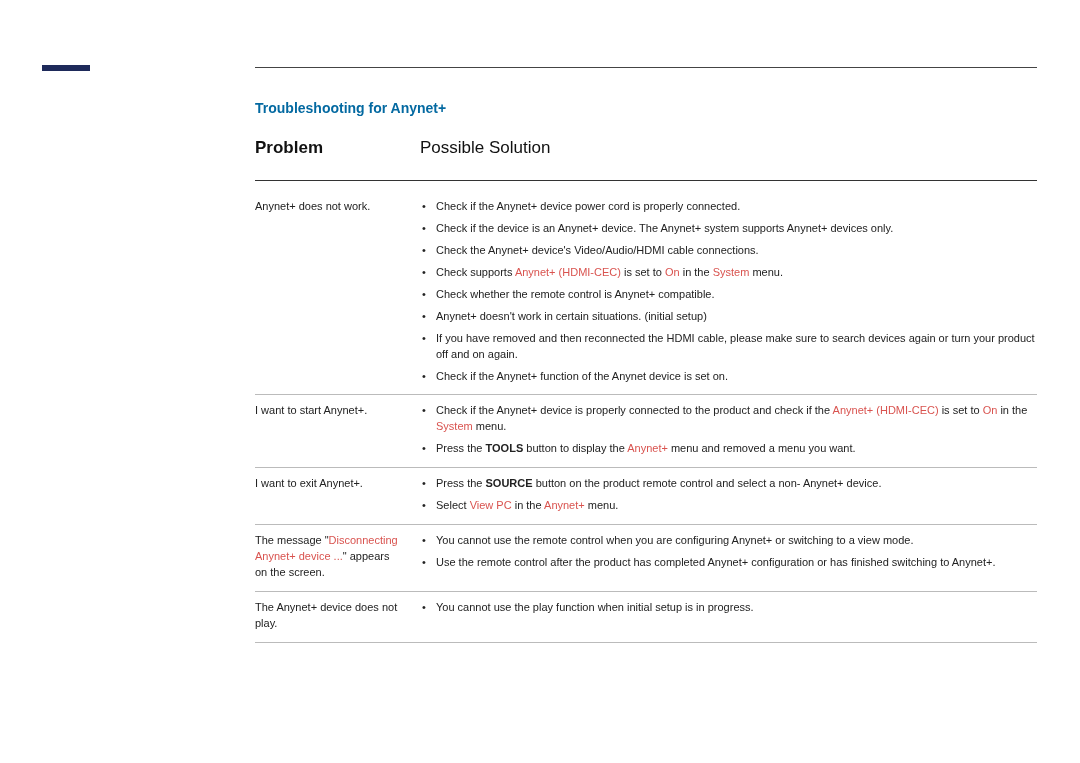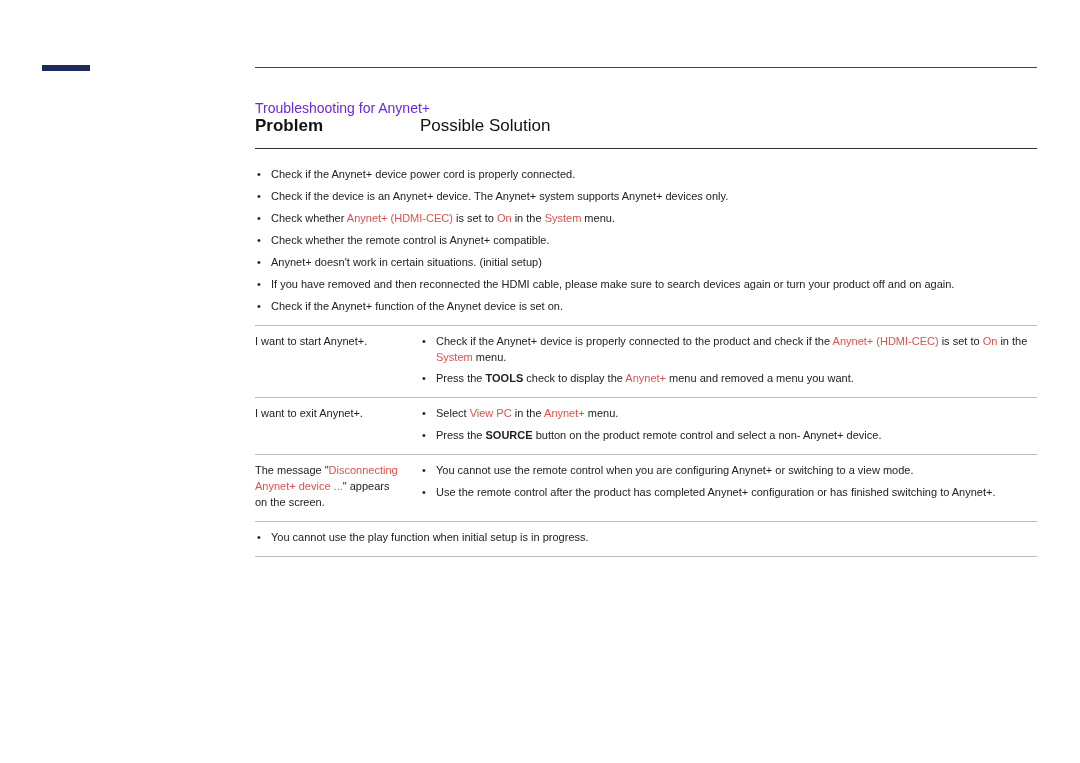--- a/index.html
+++ b/index.html
@@ -1,22 +1,22 @@
 <!DOCTYPE html>
 <html><head>
 <meta charset="utf-8">
 <style>
   * { box-sizing: border-box; margin: 0; padding: 0; }
   html, body { width: 1080px; height: 763px; background: #fff; font-family: Arial, Helvetica, sans-serif; color: #222; }
   .page { position: relative; width: 1080px; height: 763px; }
   .accent-bar { position: absolute; left: 42px; top: 65px; width: 48px; height: 6px; background: #1e2a5a; }
   .top-rule { position: absolute; left: 255px; top: 67px; width: 782px; height: 1px; background: #444; }
   .content { position: absolute; left: 255px; top: 100px; width: 782px; }
-  .section-title { font-size: 14px; font-weight: normal; color: #6d28d9; }
-  .col-headers { display: flex; border-bottom: 1px solid #333; padding-bottom: 12px; margin-bottom: 10px; }
+  .section-title { font-size: 14px; font-weight: bold; color: #0369a1; margin-bottom: 22px; }
+  .col-headers { display: flex; border-bottom: 1px solid #333; padding-bottom: 22px; margin-bottom: 10px; }
   .col-headers .h1 { width: 165px; font-size: 17px; font-weight: bold; color: #111; }
   .col-headers .h2 { flex: 1; font-size: 17px; font-weight: normal; color: #111; }
   .row { display: flex; border-bottom: 1px solid #bbb; padding: 8px 0 10px 0; }
   .problem { width: 165px; font-size: 11px; line-height: 1.45; color: #222; padding-right: 18px; }
   .solutions { flex: 1; }
   ul.sol { list-style: none; }
   ul.sol li { position: relative; font-size: 11px; line-height: 1.45; color: #222; padding-left: 16px; margin-bottom: 6px; }
   ul.sol li:last-child { margin-bottom: 0; }
   ul.sol li::before { content: "•"; position: absolute; left: 2px; top: 0; font-size: 11px; color: #222; }
   .hl { color: #d9534f; font-weight: normal; }
@@ -32,60 +32,63 @@
   <div class="content">
     <div class="section-title">Troubleshooting for Anynet+</div>
 
     <div class="col-headers">
       <div class="h1">Problem</div>
       <div class="h2">Possible Solution</div>
     </div>
 
     <div id="rows">
         <div class="row">
+          <div class="problem"><span>Anynet+ does not work.</span></div>
           <div class="solutions">
             <ul class="sol">
               <li><span>Check if the Anynet+ device power cord is properly connected.</span></li>
               <li><span>Check if the device is an Anynet+ device. The Anynet+ system supports Anynet+ devices only.</span></li>
-              <li><span>Check whether </span><span class="hl">Anynet+ (HDMI-CEC)</span><span> is set to </span><span class="hl">On</span><span> in the </span><span class="hl">System</span><span> menu.</span></li>
+              <li><span>Check the Anynet+ device's Video/Audio/HDMI cable connections.</span></li>
+              <li><span>Check supports </span><span class="hl">Anynet+ (HDMI-CEC)</span><span> is set to </span><span class="hl">On</span><span> in the </span><span class="hl">System</span><span> menu.</span></li>
               <li><span>Check whether the remote control is Anynet+ compatible.</span></li>
               <li><span>Anynet+ doesn't work in certain situations. (initial setup)</span></li>
               <li><span>If you have removed and then reconnected the HDMI cable, please make sure to search devices again or turn your product off and on again.</span></li>
               <li><span>Check if the Anynet+ function of the Anynet device is set on.</span></li>
             </ul>
           </div>
         </div>
         <div class="row">
           <div class="problem"><span>I want to start Anynet+.</span></div>
           <div class="solutions">
             <ul class="sol">
               <li><span>Check if the Anynet+ device is properly connected to the product and check if the </span><span class="hl">Anynet+ (HDMI-CEC)</span><span> is set to </span><span class="hl">On</span><span> in the </span><span class="hl">System</span><span> menu.</span></li>
-              <li><span>Press the </span><span class="b">TOOLS</span><span> check to display the </span><span class="hl">Anynet+</span><span> menu and removed a menu you want.</span></li>
+              <li><span>Press the </span><span class="b">TOOLS</span><span> button to display the </span><span class="hl">Anynet+</span><span> menu and removed a menu you want.</span></li>
             </ul>
           </div>
         </div>
         <div class="row">
           <div class="problem"><span>I want to exit Anynet+.</span></div>
           <div class="solutions">
             <ul class="sol">
+              <li><span>Press the </span><span class="b">SOURCE</span><span> button on the product remote control and select a non- Anynet+ device.</span></li>
               <li><span>Select </span><span class="hl">View PC</span><span> in the </span><span class="hl">Anynet+</span><span> menu.</span></li>
-              <li><span>Press the </span><span class="b">SOURCE</span><span> button on the product remote control and select a non- Anynet+ device.</span></li>
             </ul>
           </div>
         </div>
         <div class="row">
           <div class="problem"><span>The message "</span><span class="hl">Disconnecting Anynet+ device ...</span><span>" appears on the screen.</span></div>
           <div class="solutions">
             <ul class="sol">
               <li><span>You cannot use the remote control when you are configuring Anynet+ or switching to a view mode.</span></li>
               <li><span>Use the remote control after the product has completed Anynet+ configuration or has finished switching to Anynet+.</span></li>
             </ul>
           </div>
         </div>
         <div class="row">
+          <div class="problem"><span>The Anynet+ device does not play.</span></div>
           <div class="solutions">
             <ul class="sol">
               <li><span>You cannot use the play function when initial setup is in progress.</span></li>
             </ul>
           </div>
         </div>
       </div>
   </div>
 </div>
 

